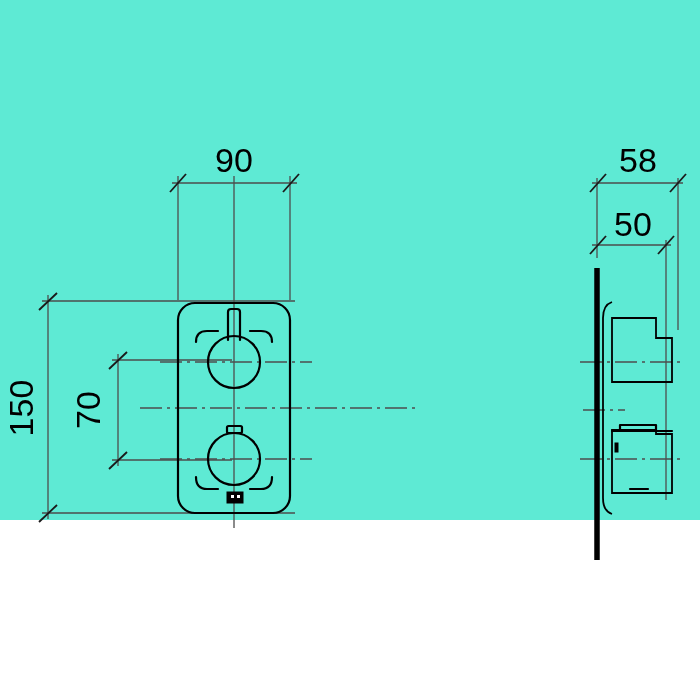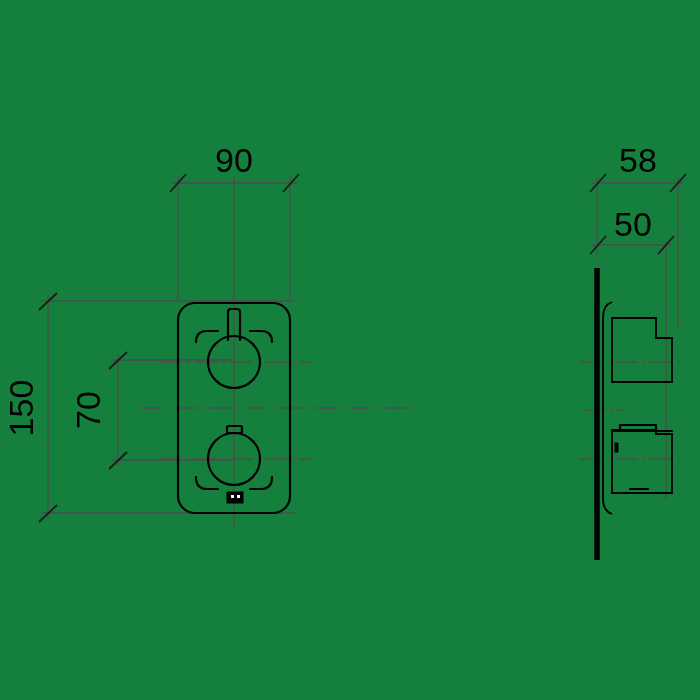--- a/index.html
+++ b/index.html
@@ -9,22 +9,22 @@
   }
   body {
     width: 700px;
     height: 700px;
     font-family: "Liberation Sans", sans-serif;
     overflow: hidden;
   }
   #drawing-root {
     position: relative;
     width: 700px;
-    height: 700px;
-    background: #15803d;
+    height: 520px;
+    background: #5eead4;
   }
   svg.tech-drawing {
     display: block;
     width: 700px;
     height: 700px;
   }
   .obj-line {
     fill: none;
     stroke: #000000;
     stroke-width: 2.2;

